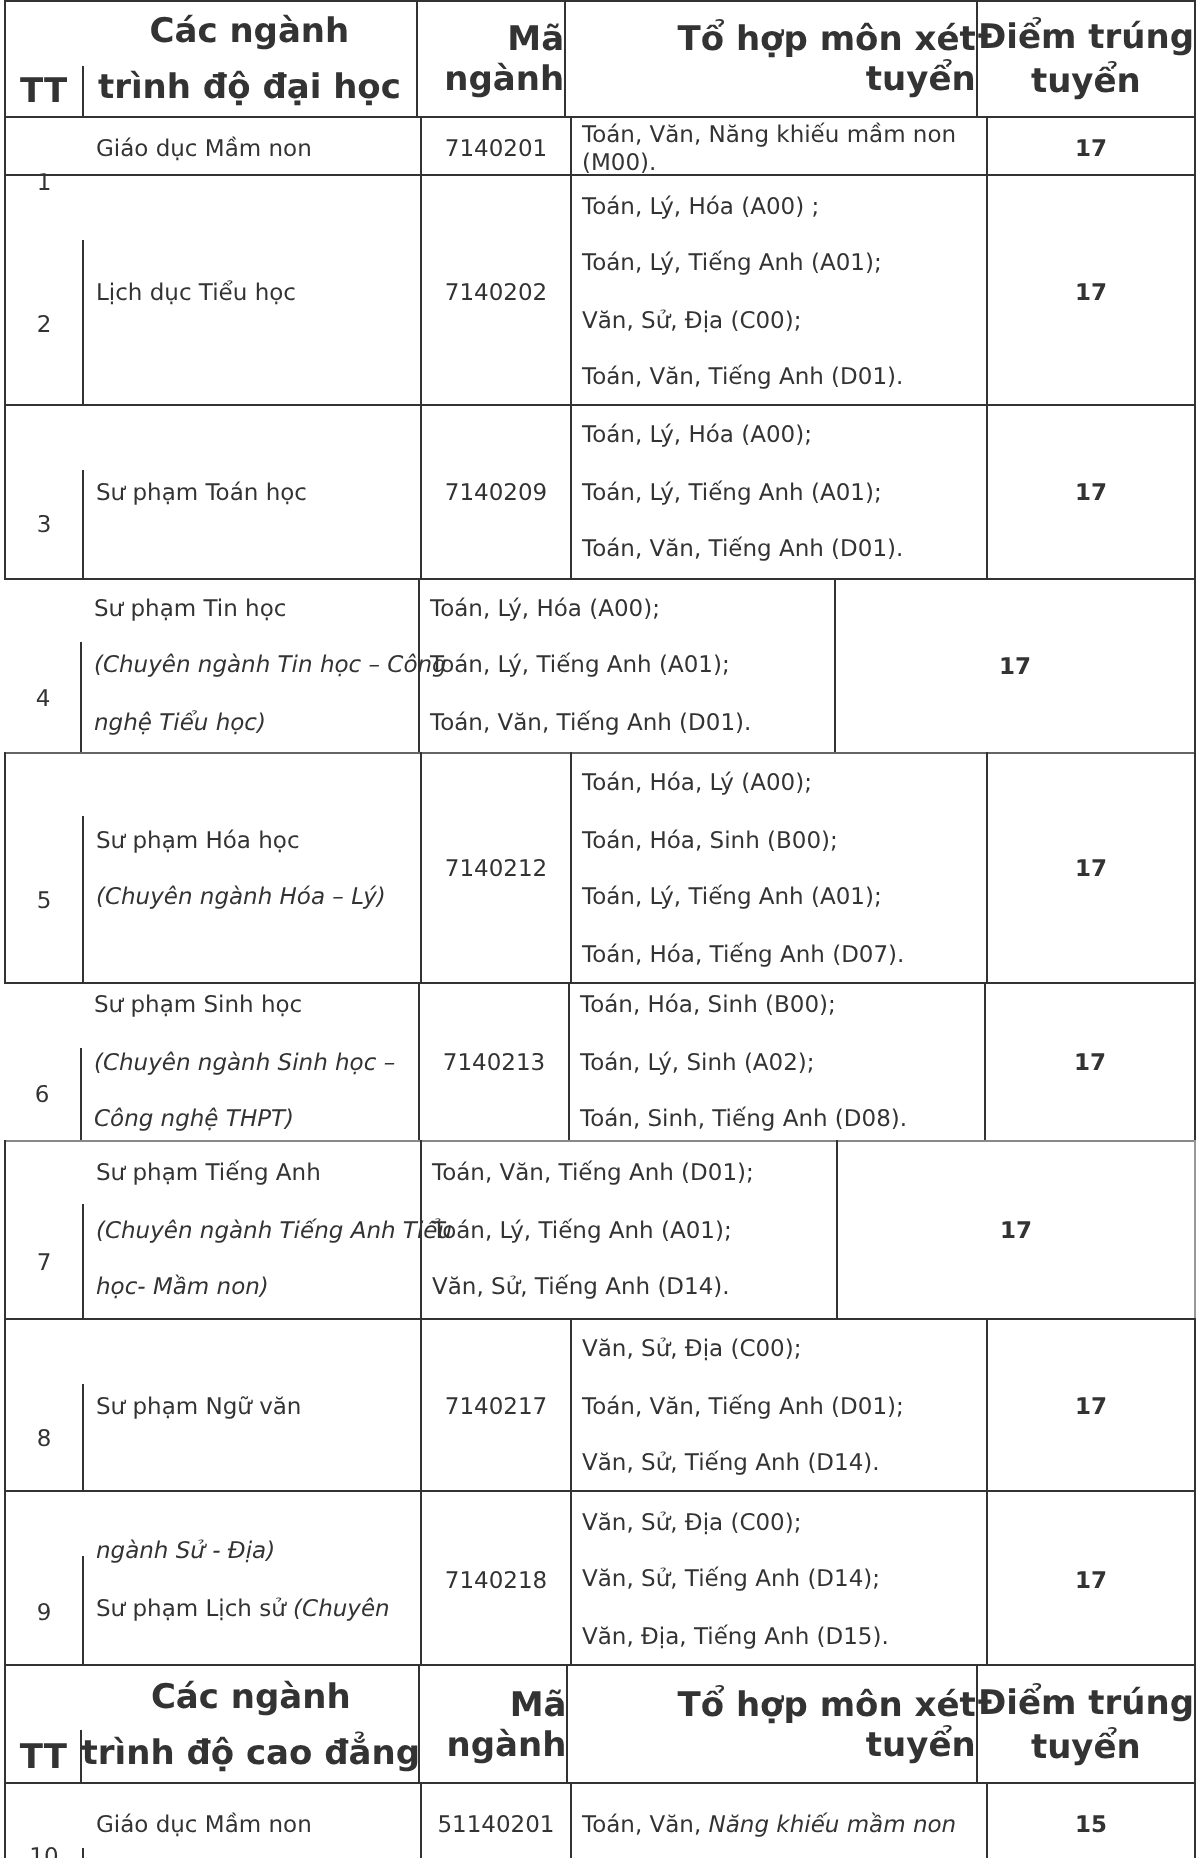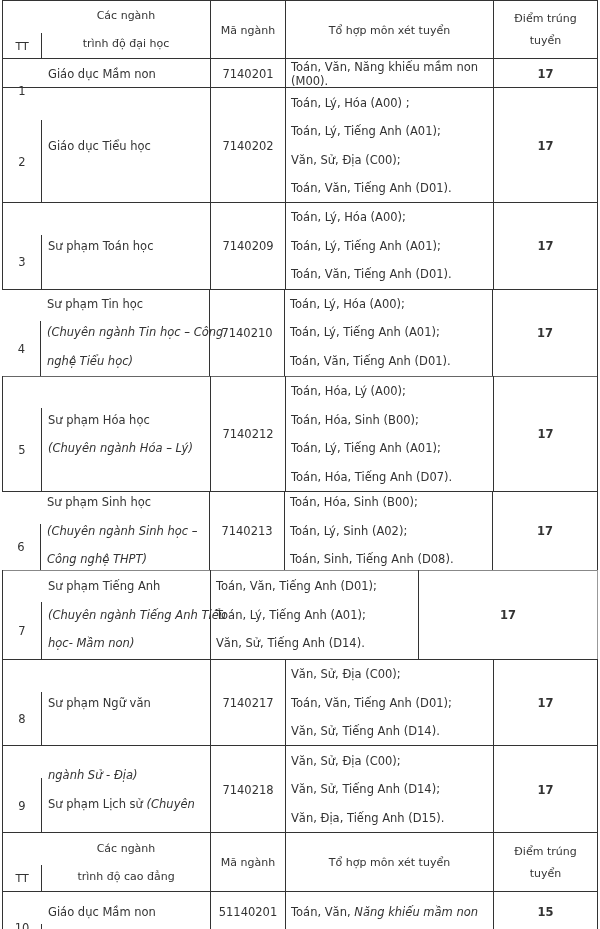--- a/index.html
+++ b/index.html
@@ -6,21 +6,21 @@
   body { width:600px; height:929px; position:relative; overflow:hidden;
          font-family:"DejaVu Sans", sans-serif; color:#333; }
   .row { position:absolute; display:flex; box-sizing:border-box; }
   .cell { box-sizing:border-box; border-right:1.5px solid #333; display:flex; flex-direction:column; justify-content:center; font-size:11.5px; }
   .cell:last-child { border-right:none; }
   .c-tt { width:39px; align-items:center;margin-top:32px; }
   .c-name { width:169px; padding-left:6px; }
   .c-code { width:75px; align-items:center; }
   .c-combo { width:208px; padding-left:5px; }
   .c-score { align-items:center; font-weight:bold; flex:1; }
-  .hdr .cell { font-weight:normal; color:#333; font-size:11px; text-align:left; }
+  .hdr .cell { font-weight:bold; color:#333; font-size:17px; text-align:right; }
   .hdr .c-name { align-items:center; padding-left:0; }
   .hdr .c-combo { align-items:center; padding-left:0; }
   .line { line-height:28.5px; white-space:nowrap; }
   .hline { line-height:28px; white-space:nowrap; }
   .it { font-style:italic; }
 </style>
 </head>
 <body>
 
 <div class="row hdr" style="left:2px; top:0; width:596px; height:59px; border:1.5px solid #333; border-bottom:none;">
@@ -59,21 +59,21 @@
   <div class="cell c-score">
       <span>17</span>
     </div>
 </div>
 
 <div class="row" style="left:2px; top:87px; width:596px; height:116px; border:1.5px solid #333; border-bottom:none;">
   <div class="cell c-tt">
       <span>2</span>
     </div>
   <div class="cell c-name">
-      <span>Giáo dục Tiểu học</span>
+      <span>Lịch dục Tiểu học</span>
     </div>
   <div class="cell c-code">
       <span>7140202</span>
     </div>
   <div class="cell c-combo">
     <span class="line">Toán, Lý, Hóa (A00) ;</span>
     <span class="line">Toán, Lý, Tiếng Anh (A01);</span>
     <span class="line">Văn, Sử, Địa (C00);</span>
     <span class="line">Toán, Văn, Tiếng Anh (D01).</span>
   </div>
@@ -104,23 +104,20 @@
 
 <div class="row" style="left:3px; top:289px; width:595px; height:88px; border-right:1.5px solid #333; border-bottom:1.5px solid #666;">
   <div class="cell c-tt" style="width:38px;">
       <span>4</span>
     </div>
   <div class="cell c-name">
     <span class="line">Sư phạm Tin học</span>
     <span class="line it">(Chuyên ngành Tin học – Công</span>
     <span class="line it">nghệ Tiểu học)</span>
   </div>
-  <div class="cell c-code">
-      <span>7140210</span>
-    </div>
   <div class="cell c-combo">
     <span class="line">Toán, Lý, Hóa (A00);</span>
     <span class="line">Toán, Lý, Tiếng Anh (A01);</span>
     <span class="line">Toán, Văn, Tiếng Anh (D01).</span>
   </div>
   <div class="cell c-score">
       <span>17</span>
     </div>
 </div>
 

